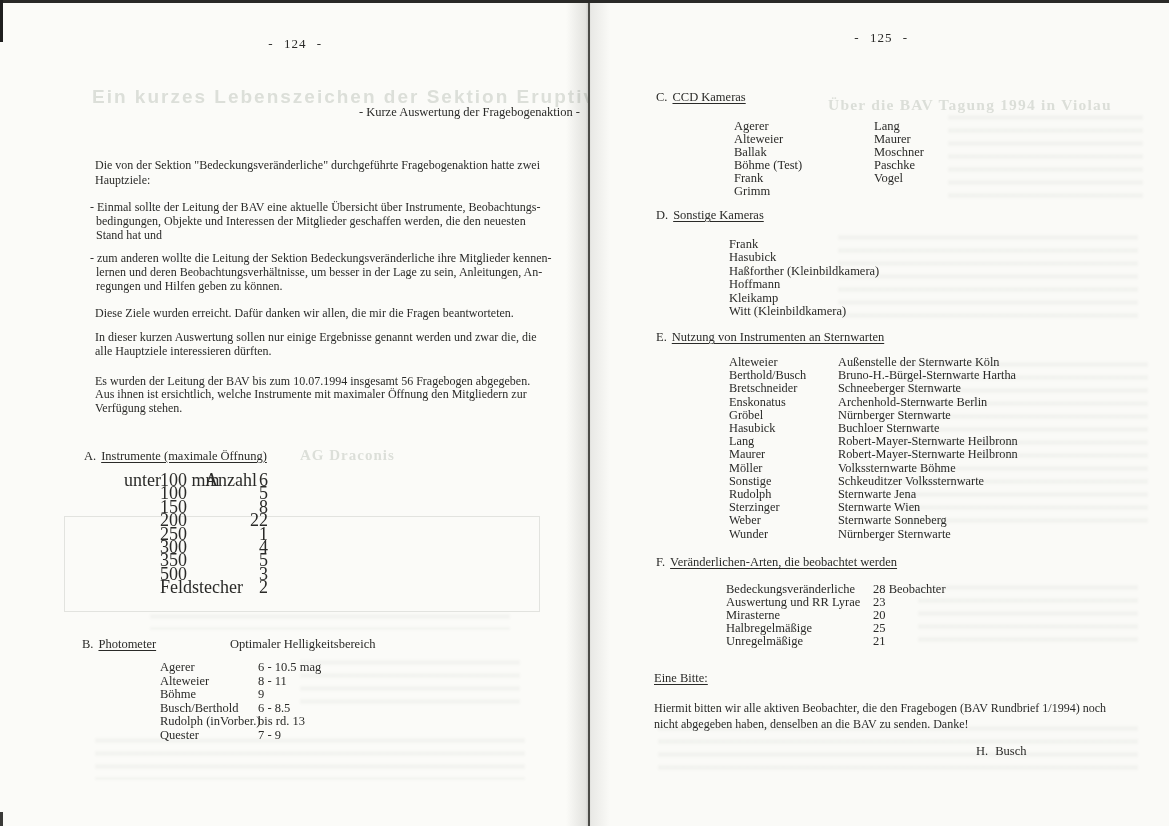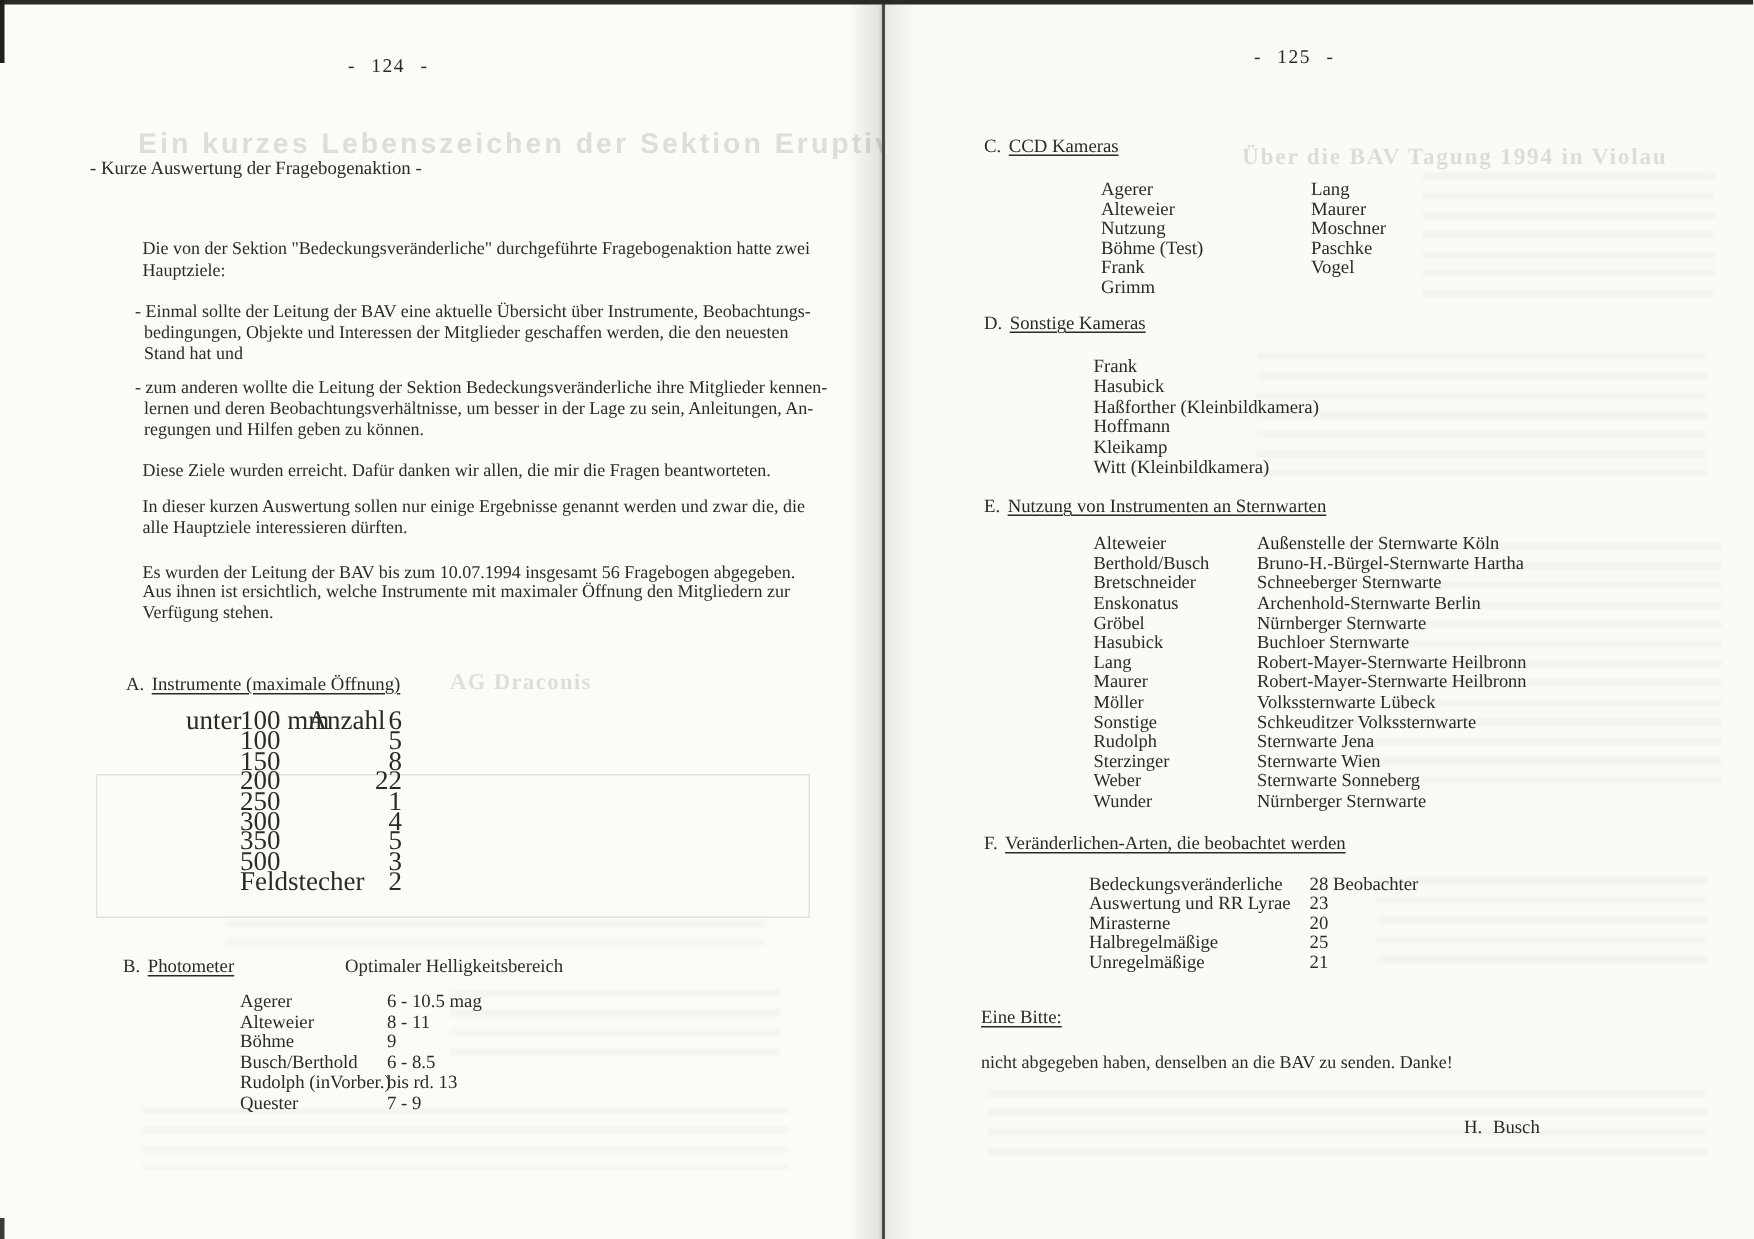--- a/index.html
+++ b/index.html
@@ -7,21 +7,21 @@
   #canvas{position:relative;width:1169px;height:826px;overflow:hidden;
     background:#ededea;font-family:"Liberation Serif","DejaVu Serif",serif;color:#2a2a28}
   .page{position:absolute;top:0;height:826px}
   #page-left{left:0;width:588px;background:#fbfbf8}
   #page-right{left:588px;width:581px;background:#fafaf7}
   .abs{position:absolute;white-space:nowrap}
   .lines{position:absolute}
   .lines>div{white-space:nowrap}
   .u{text-decoration:underline;text-underline-offset:2px}
   .bold{font-weight:bold}
-  .center{text-align:left}
+  .center{text-align:right}
   .ind{padding-left:6px}
   .sec{position:absolute;font-size:12.5px;white-space:nowrap}
   .sec .pfx{margin-right:5px}
   
   .ghost{position:absolute;color:#c6cbc3;opacity:.58;filter:blur(.5px);font-weight:bold;white-space:nowrap}
   .ghost-box{position:absolute;border:1px solid rgba(150,155,148,.25)}
   .smudge{position:absolute;opacity:.55;filter:blur(1.2px);
     background:repeating-linear-gradient(to bottom,rgba(125,135,125,.10) 0 5px,rgba(0,0,0,0) 5px 13px)}
   
   #topbar{position:absolute;left:0;top:0;width:1169px;height:3px;background:#2a2a28;z-index:9}
@@ -222,21 +222,21 @@
     <div class="smudge" style="left:70px;top:726px;width:480px;height:44px"></div>
 
     <div class="abs center" id="pn-right">- 125 -</div>
 
     <div class="sec" id="sec-c">
       <span class="pfx">C.</span><span class="u">CCD Kameras</span>
     </div>
     <div class="lines" id="c-col1">
       <div>Agerer</div>
       <div>Alteweier</div>
-      <div>Nutzung</div>
+      <div>Ballak</div>
       <div>Böhme (Test)</div>
       <div>Frank</div>
       <div>Grimm</div>
     </div>
     <div class="lines" id="c-col2">
       <div>Lang</div>
       <div>Maurer</div>
       <div>Moschner</div>
       <div>Paschke</div>
       <div>Vogel</div>
@@ -285,21 +285,21 @@
       <div class="r">
           <span>Lang</span>
           <span>Robert-Mayer-Sternwarte Heilbronn</span>
         </div>
       <div class="r">
           <span>Maurer</span>
           <span>Robert-Mayer-Sternwarte Heilbronn</span>
         </div>
       <div class="r">
           <span>Möller</span>
-          <span>Volkssternwarte Lübeck</span>
+          <span>Volkssternwarte Böhme</span>
         </div>
       <div class="r">
           <span>Sonstige</span>
           <span>Schkeuditzer Volkssternwarte</span>
         </div>
       <div class="r">
           <span>Rudolph</span>
           <span>Sternwarte Jena</span>
         </div>
       <div class="r">
@@ -337,20 +337,21 @@
           <span>25</span>
         </div>
       <div class="r">
           <span>Unregelmäßige</span>
           <span>21</span>
         </div>
     </div>
 
     <div class="abs u" id="request-heading">Eine Bitte:</div>
     <div class="lines" id="request">
+      <div>Hiermit bitten wir alle aktiven Beobachter, die den Fragebogen (BAV Rundbrief 1/1994) noch</div>
       <div>nicht abgegeben haben, denselben an die BAV zu senden. Danke!</div>
     </div>
     <div class="abs" id="signature">H. Busch</div>
   </div>
 
   <div id="topbar"></div>
   <div id="edge-mark-1"></div>
   <div id="edge-mark-2"></div>
   <div id="gutter-shade"></div>
   <div id="gutter-line"></div>

